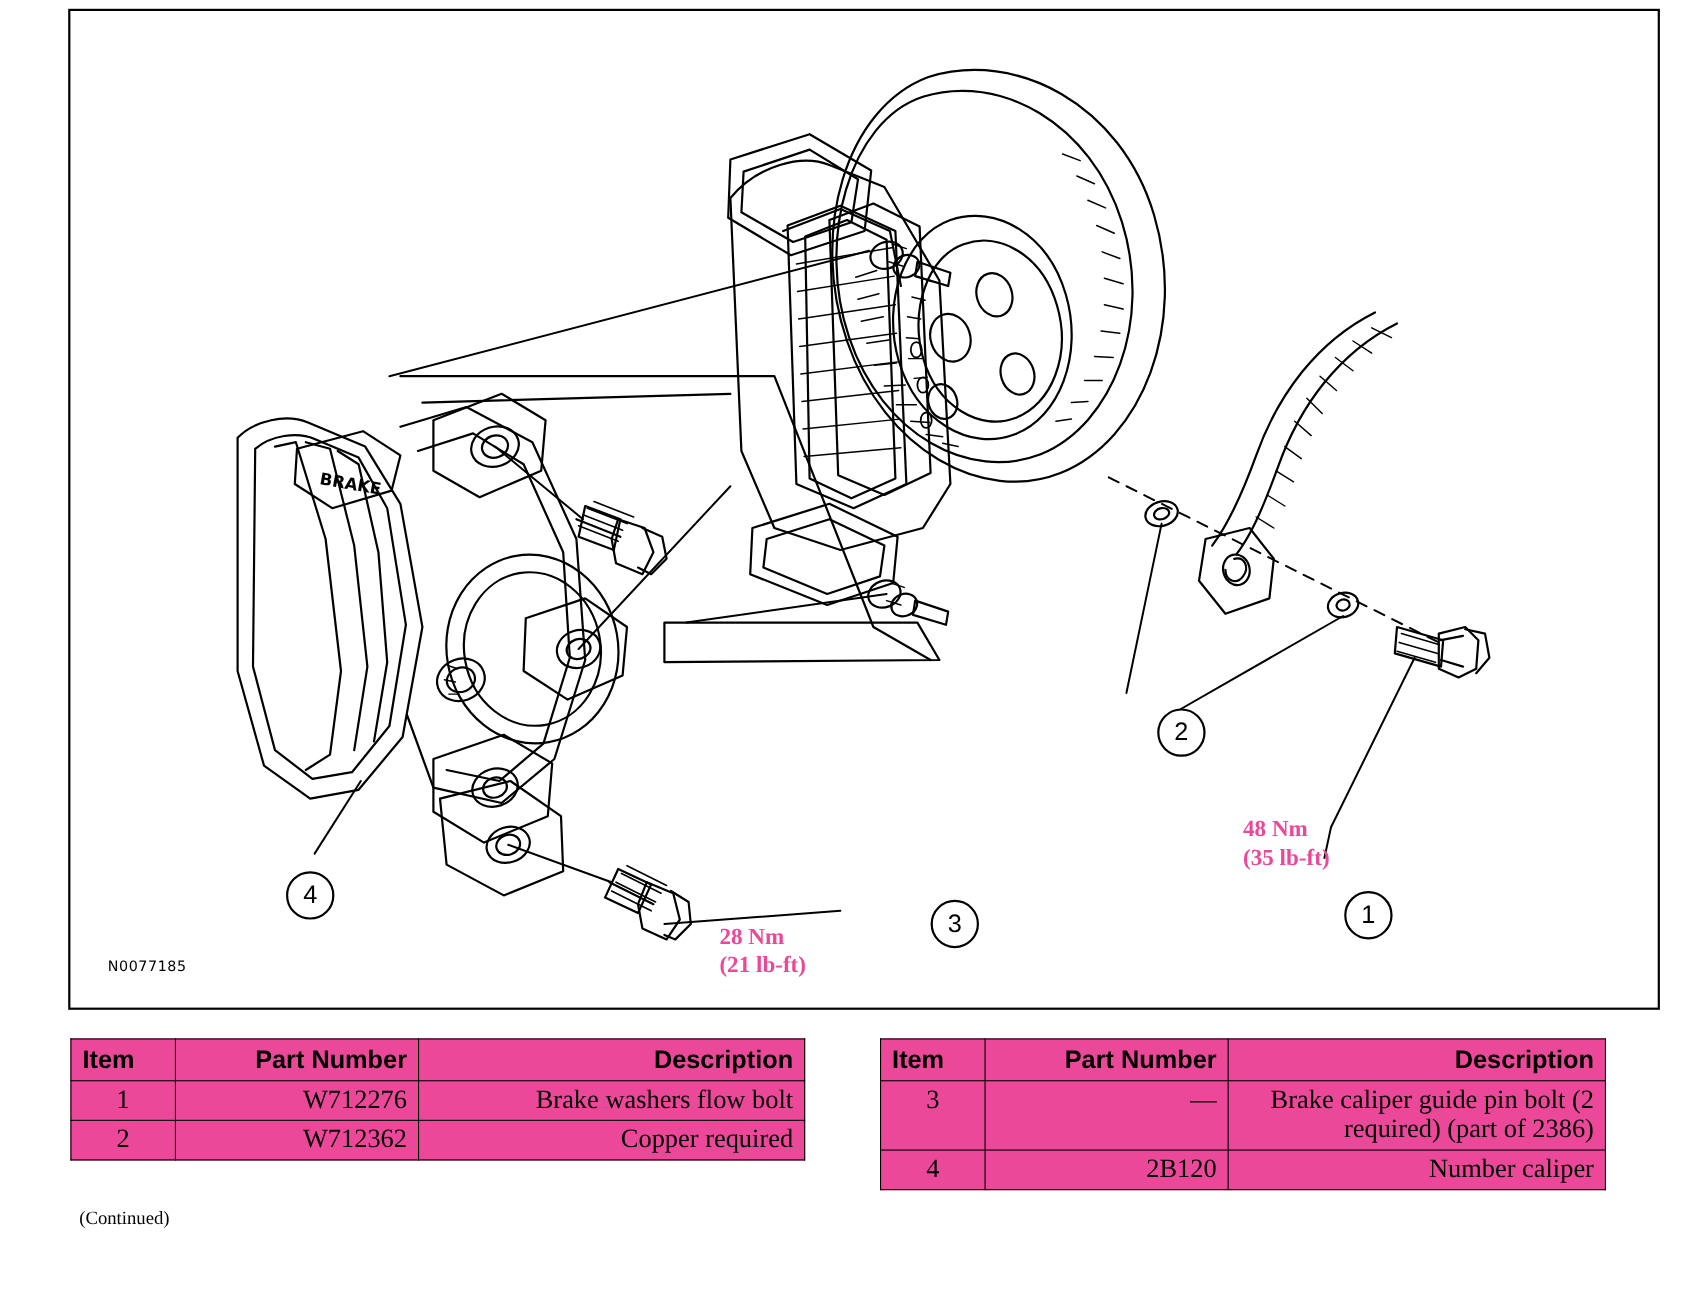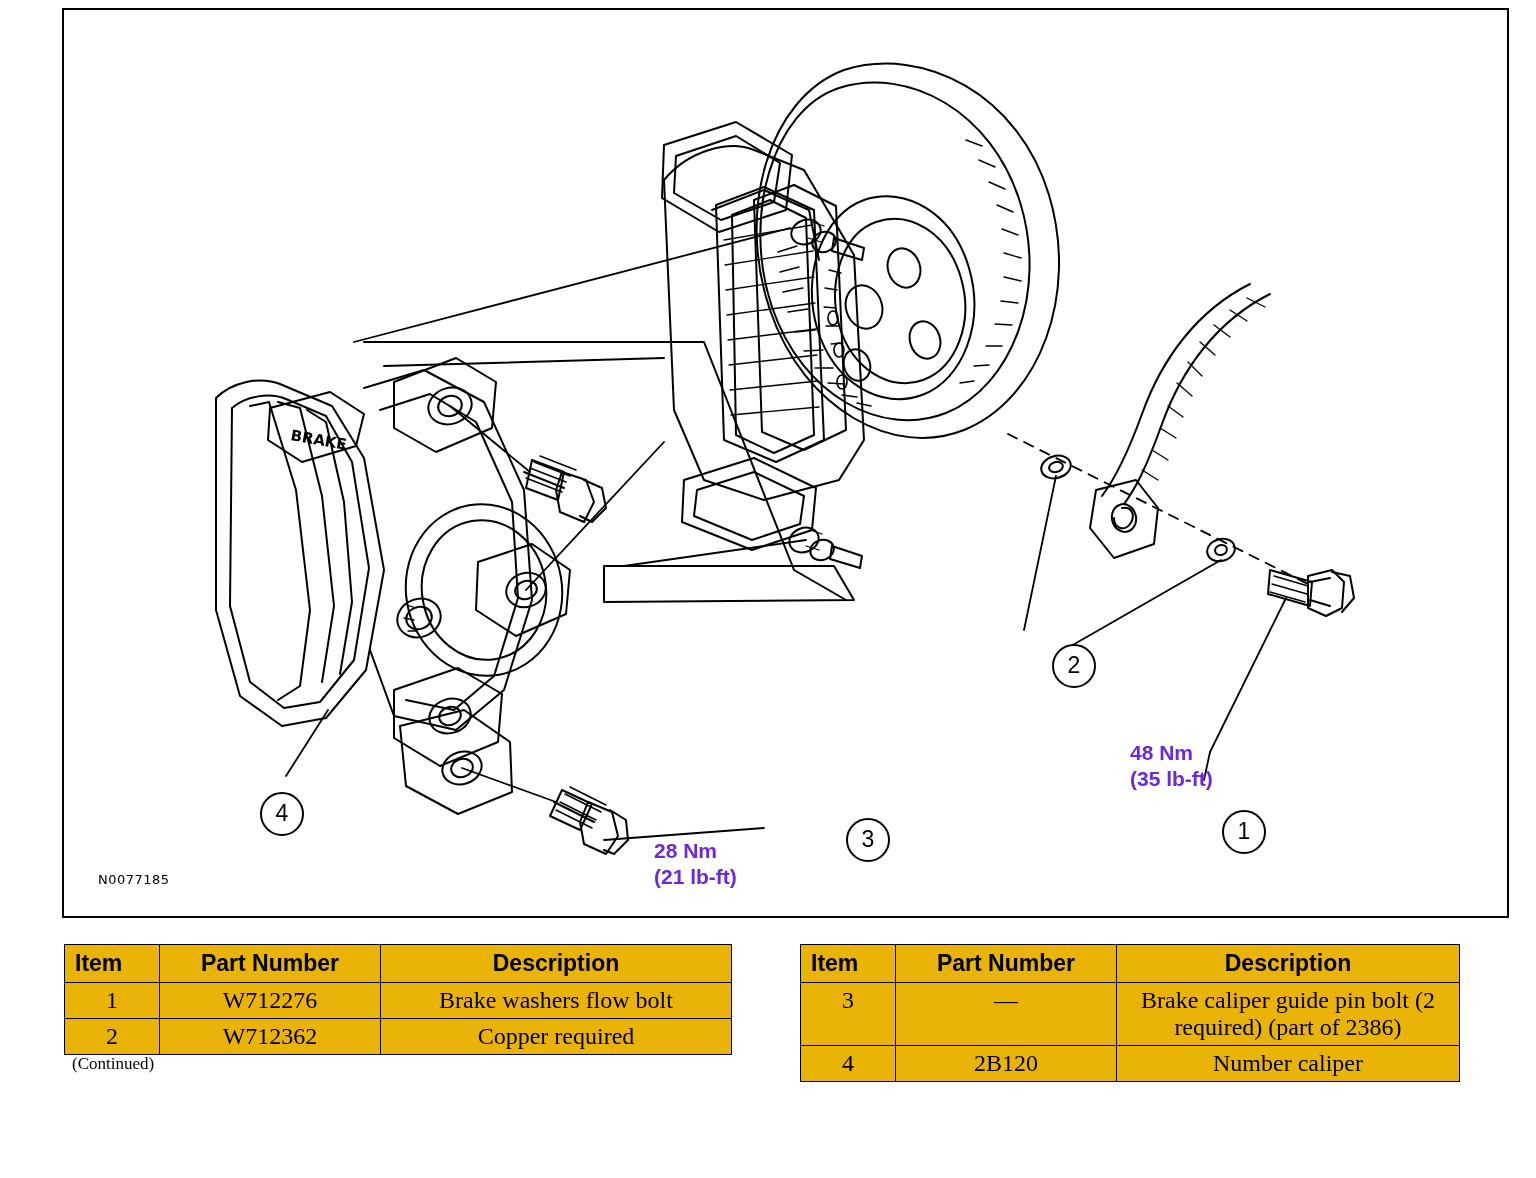--- a/index.html
+++ b/index.html
@@ -60,43 +60,43 @@
     background: #fff;
     font-family: "Liberation Sans", sans-serif;
     font-size: 23px;
     line-height: 39px;
     text-align: center;
     color: #000;
   }
 
   .torque-label {
     position: absolute;
-    font-family: Liberation Sans, sans-serif;
+    font-family: Liberation Serif, serif;
     font-size: 21px;
     font-weight: bold;
     line-height: 1.25;
-    color: #6d28d9;
+    color: #ec4899;
     white-space: pre-line;
     text-align: left;
   }
 
   
   .parts-table {
     position: absolute;
     border-collapse: collapse;
-    background: #eab308;
+    background: #ec4899;
   }
   .parts-table td, .parts-table th {
     border: 1.5px solid #000;
     padding: 4px 10px;
     font-family: "Liberation Serif", serif;
     font-size: 24px;
     color: #000;
     vertical-align: top;
-    text-align: center;
+    text-align: right;
     font-weight: normal;
   }
   .parts-table th {
     font-family: "Liberation Sans", sans-serif;
     font-weight: bold;
     font-size: 23px;
     padding: 5px 10px;
   }
   .parts-table .c-item { text-align: center; width: 74px; }
   .parts-table th.c-item { text-align: left; }
@@ -104,21 +104,21 @@
 
   .continued {
     position: absolute;
     font-family: "Liberation Serif", serif;
     font-size: 17px;
     color: #000;
   }
 
   #tableLeft { left: 64px; top: 944px; width: 668px; }
   #tableRight { left: 800px; top: 944px; width: 660px; }
-  #continuedNote { left: 72px; top: 1054px; }
+  #continuedNote { left: 72px; top: 1098px; }
 </style>
 </head>
 <body>
 
 <div class="page">
 
   <div class="illus-frame">
 
     <svg class="illus-svg" width="1443" height="906" viewBox="0 0 1443 906" fill="none" stroke="#000" stroke-width="2" stroke-linejoin="round" stroke-linecap="round">
 

